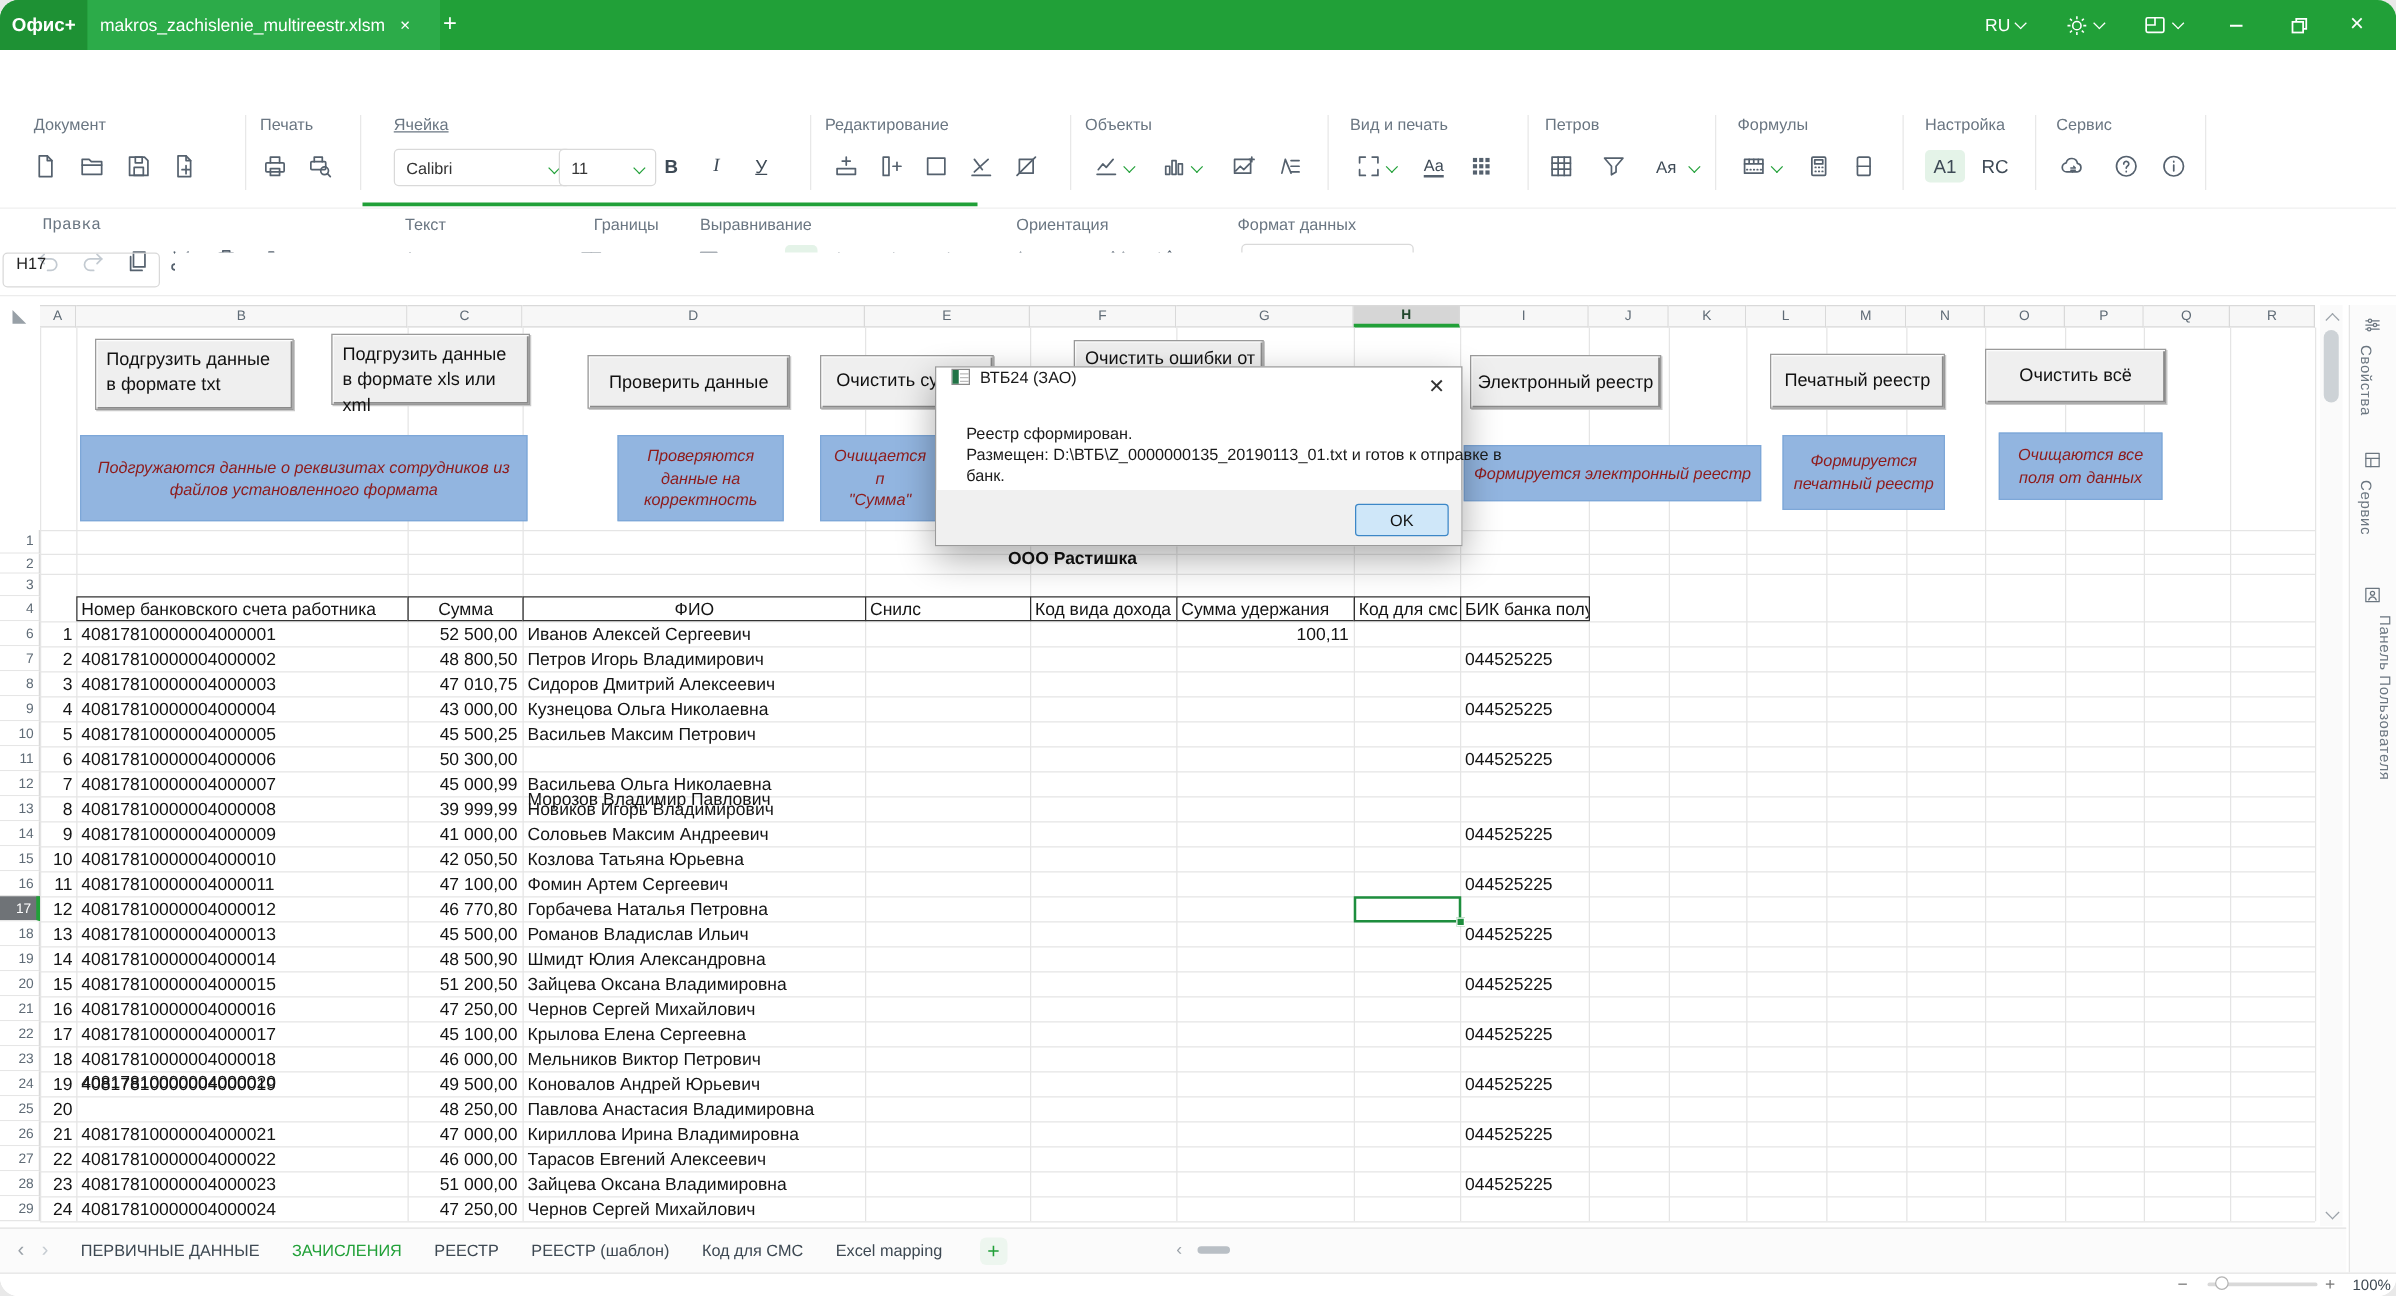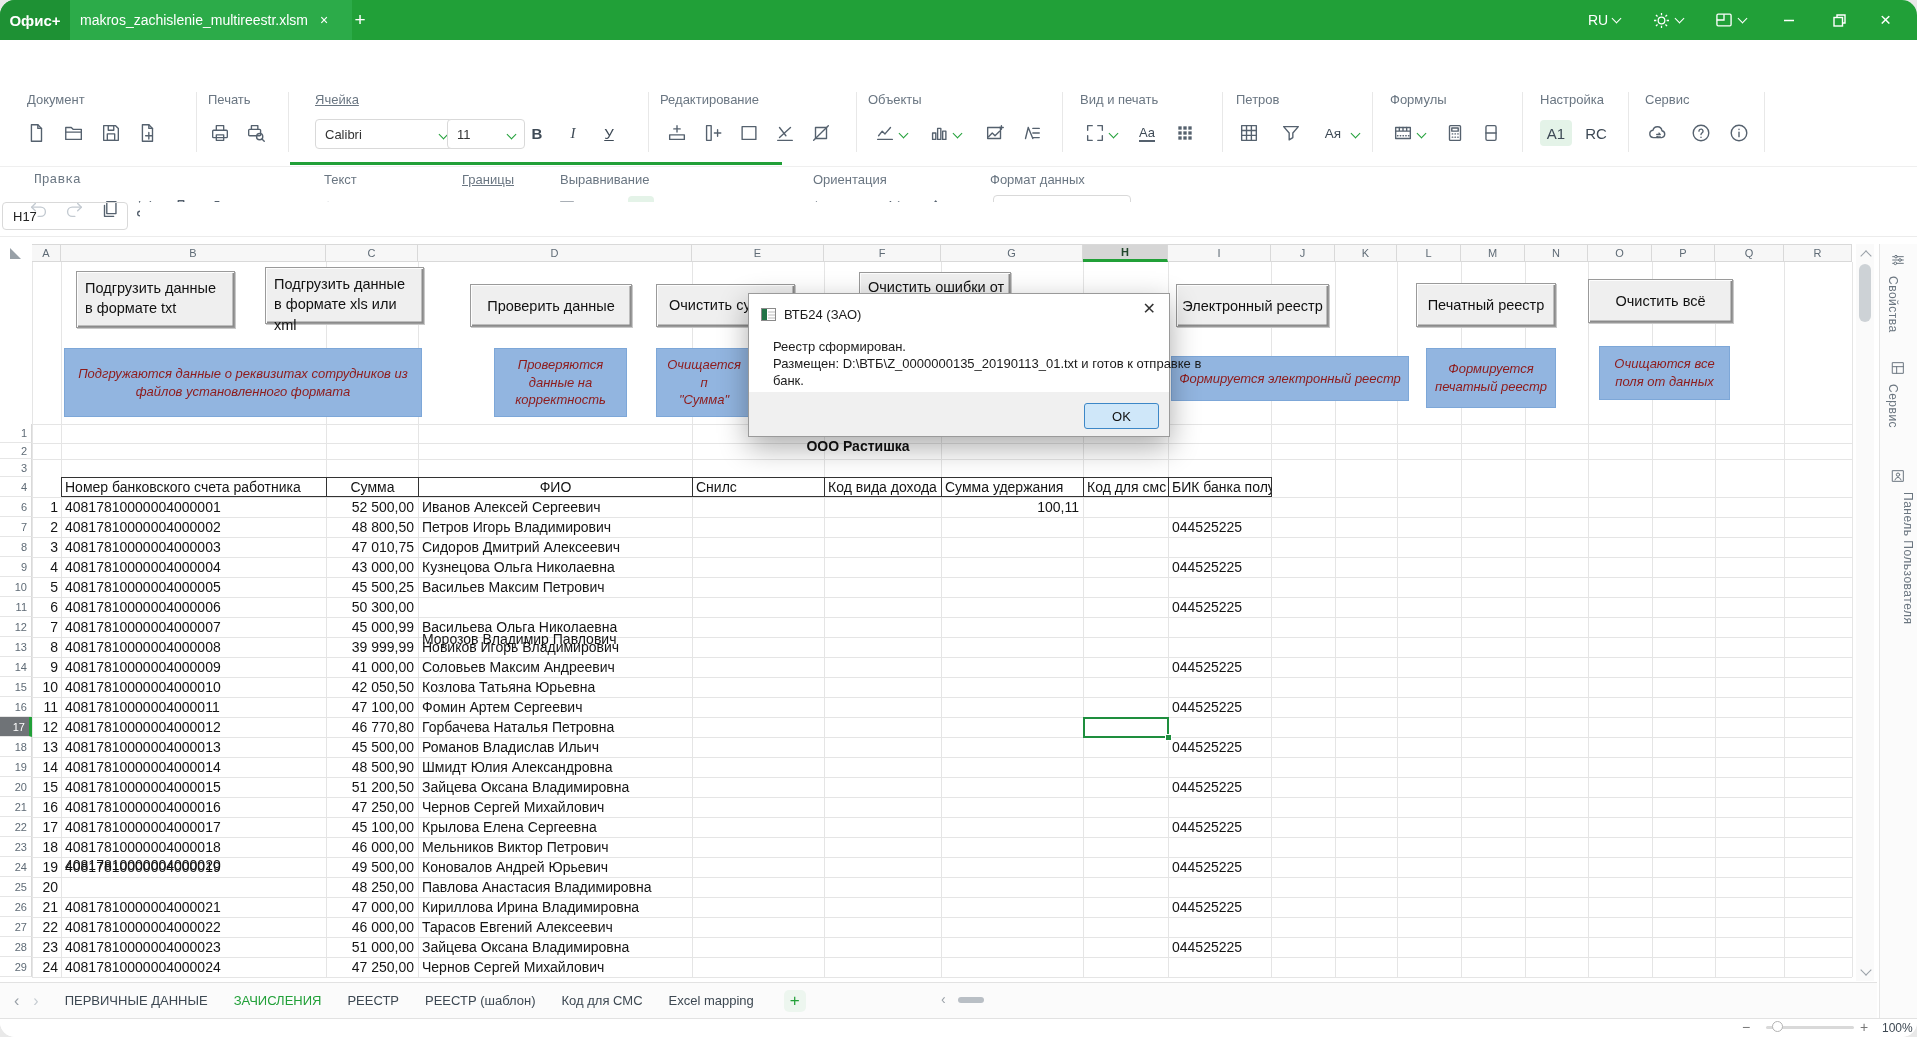--- a/index.html
+++ b/index.html
@@ -21,21 +21,21 @@
   .ib{position:absolute;width:26px;height:26px;display:flex;align-items:center;justify-content:center;}
   .ic{stroke:#55616e;fill:none;stroke-width:1.5;stroke-linecap:round;stroke-linejoin:round;}
   .ic-gray{stroke:#c3cad1;}
   .txtic{font-size:15px;color:#3e4a56;}
   .select{position:absolute;background:#fff;border:1px solid #d9d9d9;border-radius:4px;display:flex;align-items:center;justify-content:space-between;padding:0 9px;font-size:13px;color:#333;}
   .green-underline{position:absolute;left:290px;top:122px;width:492px;height:3px;background:#21a038;}
   .row-rule{position:absolute;left:0;top:126px;width:1917px;height:1px;background:#efefef;}
   .ib.active{background:#e4f3e8;border-radius:4px;}
   .a1btn{position:absolute;width:32px;height:26px;border-radius:4px;display:flex;align-items:center;justify-content:center;font-size:15px;color:#3e4a56;}
   
-  .namebox{position:absolute;left:2px;top:202px;width:126px;height:28px;border:1px solid #d9d9d9;border-radius:4px;display:flex;align-items:center;padding-left:10px;font-size:13px;color:#222;box-sizing:border-box;}
+  .namebox{position:absolute;left:2px;top:202px;width:126px;height:28px;border:1px solid #d9d9d9;border-radius:4px;display:flex;align-items:flex-start;padding-left:10px;font-size:13px;color:#222;box-sizing:border-box;}
   .fbar-rule{position:absolute;left:0;top:236px;width:1917px;height:1px;background:#ececec;}
   
   .colhdr{position:absolute;top:244px;height:18px;box-sizing:border-box;border-right:1px solid #d9d9d9;border-top:1px solid #d9d9d9;border-bottom:1px solid #d9d9d9;background:#f7f7f7;display:flex;align-items:center;justify-content:center;font-size:11px;color:#5f6b76;}
   .colhdr.sel{background:#d6d6d6;border-bottom:3px solid #21a038;color:#22472c;font-weight:bold;}
   .rowhdr{position:absolute;left:0;width:32px;box-sizing:border-box;border-right:1px solid #d9d9d9;border-bottom:1px solid #e6e6e6;background:#fff;display:flex;align-items:center;justify-content:flex-end;padding-right:4px;font-size:11px;color:#5f6b76;}
   .rowhdr.sel{background:#6f7377;color:#fff;border-right:3px solid #21a038;}
   .vline{position:absolute;width:1px;background:#e5e5e5;}
   .hline{position:absolute;height:1px;background:#e5e5e5;}
   .cell{position:absolute;font-size:14px;color:#141414;line-height:20px;white-space:nowrap;overflow:hidden;}
   .cell.r{text-align:right;}
@@ -44,21 +44,21 @@
   .selcell{position:absolute;border:2px solid #1e8e3e;box-sizing:border-box;background:transparent;}
   .selhandle{position:absolute;width:7px;height:7px;background:#1e8e3e;border:1px solid #fff;box-sizing:border-box;}
   .sheet-title{position:absolute;font-weight:bold;font-size:14px;color:#111;text-align:center;}
   
   .btn3d{position:absolute;background:#efefef;border:1px solid #9a9a9a;box-shadow:inset 1px 1px 0 #fdfdfd,inset -1.5px -1.5px 0 #8b8b8b,1px 1px 0 #c9c9c9;font-size:14.5px;color:#111;box-sizing:border-box;}
   .btn3d.cent{display:flex;align-items:center;justify-content:center;}
   .btn3d.wrapL{padding:6px 8px;line-height:1.4;text-align:left;}
   .blue{position:absolute;background:#92b5e0;border:1px solid #7da7d8;box-sizing:border-box;display:flex;align-items:center;justify-content:center;text-align:center;font-style:italic;font-size:13px;color:#8e1b1b;line-height:1.35;padding:2px 6px;}
   
   .dialog{position:absolute;left:748px;top:293px;width:422px;height:144px;background:#fff;border:1px solid #9a9a9a;box-shadow:0 10px 28px rgba(0,0,0,.33);box-sizing:border-box;}
-  .dlg-title{position:absolute;left:0;top:0;width:100%;height:28px;display:flex;align-items:flex-end;padding-left:12px;font-size:13px;color:#1a1a1a;box-sizing:border-box;}
+  .dlg-title{position:absolute;left:0;top:0;width:100%;height:28px;display:flex;align-items:flex-start;padding-left:12px;font-size:13px;color:#1a1a1a;box-sizing:border-box;}
   .dlg-x{position:absolute;right:13px;top:5px;font-size:16px;color:#333;}
   .dlg-msg{position:absolute;left:24px;font-size:13px;color:#1a1a1a;white-space:nowrap;}
   .dlg-footer{position:absolute;left:0;bottom:0;width:100%;height:44px;background:#f0f0f0;}
   .dlg-ok{position:absolute;left:335px;top:109px;width:75px;height:26px;background:#cfe7f9;border:1px solid #3c87c7;border-radius:3px;display:flex;align-items:center;justify-content:center;font-size:13px;color:#111;box-sizing:border-box;}
   
   .tabbar{position:absolute;left:0;top:982px;width:1877px;height:36px;background:#fbfbfb;border-top:1px solid #e2e2e2;display:flex;align-items:center;box-sizing:border-box;}
   .tabbar .nav{font-size:16px;color:#9aa1a8;margin-left:14px;}
   .tabbar .nav.dis{color:#c6ccd2;}
   .sheettab{font-size:13px;color:#3d4852;margin-left:26px;white-space:nowrap;}
   .sheettab.active{color:#21a038;}
@@ -410,21 +410,21 @@
       <span style="position:relative;font-size:14px;color:#3e4a56;">A</span>
       <span style="position:absolute;left:5px;bottom:2px;width:16px;height:3px;background:#111;"></span>
     </div>
     <div class="ib" style="left:389px;top:156px;">
         <svg width="22" height="22" viewBox="0 0 24 24" class="ic">
           <path d="M4 6h16M4 12h12a3 3 0 010 6h-2M4 18h6"></path>
           <path d="M15.5 16l-2 2 2 2"></path>
         </svg>
       </div>
 
-    <div class="g-label" style="left:462px;top:132px;text-decoration:underline;">Границы</div>
+    <div class="g-label" style="left:475px;top:132px;">Границы</div>
     <div class="ib" style="left:460px;top:156px;">
         <svg width="22" height="22" viewBox="0 0 24 24" class="ic">
           <rect x="4" y="5" width="16" height="14"></rect>
           <path d="M12 5v14M4 12h16"></path>
         </svg>
       </div>
     <span class="chev-g abs" style="left:489px;top:166px;"></span>
 
     <div class="g-label" style="left:560px;top:132px;">Выравнивание</div>
     <div class="ib" style="left:554px;top:156px;">

